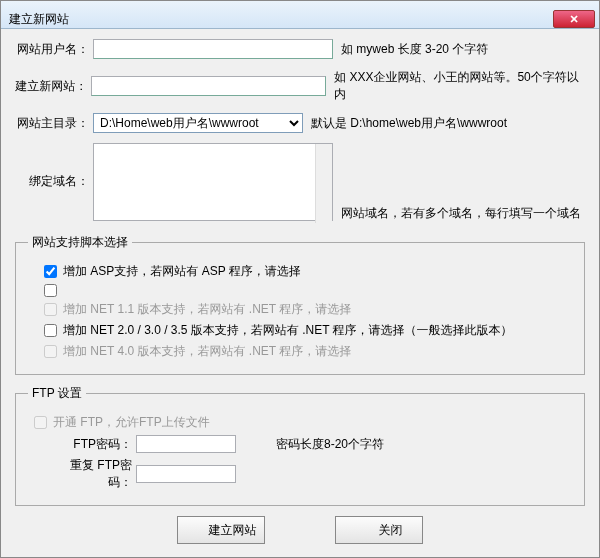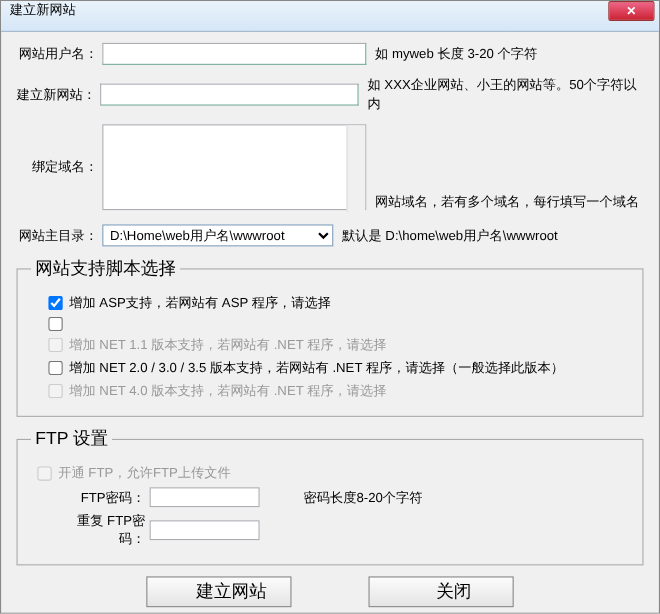--- a/index.html
+++ b/index.html
@@ -1,40 +1,40 @@
 <!DOCTYPE html>
 <html><head>
 <meta charset="utf-8">
 <style>
 * { box-sizing: border-box; margin: 0; padding: 0; }
 body { font-family: "Microsoft YaHei", SimSun, sans-serif; font-size: 12px; background: #fff; }
 .window { width: 600px; height: 558px; border: 1px solid #888; background: #f0f0f0; }
-.titlebar { height: 28px; background: linear-gradient(#eaf3fb, #d5e6f7); border-bottom: 1px solid #9db6cc; display: flex; align-items: flex-start; justify-content: space-between; padding: 0 4px 0 8px; }
+.titlebar { height: 28px; background: linear-gradient(#eaf3fb, #d5e6f7); border-bottom: 1px solid #9db6cc; display: flex; align-items: flex-end; justify-content: space-between; padding: 0 4px 0 8px; }
 .titlebar-title { font-size: 12px; color: #000; }
 .close-btn { width: 42px; height: 18px; background: linear-gradient(#e68, #c23); border: 1px solid #933; border-radius: 2px; color: #fff; display: flex; align-items: center; justify-content: center; font-size: 11px; font-weight: bold; cursor: pointer; }
 .content { padding: 10px 14px; }
 .row { display: flex; align-items: center; margin-bottom: 10px; }
 .row-top { align-items: flex-start; }
 .label { width: 78px; text-align: right; font-size: 12px; padding-right: 4px; }
 .input-text { width: 240px; height: 20px; border: 1px solid #7a9; border-top-color: #abadb3; border-left-color: #abadb3; background: #fff; padding: 0 3px; font-size: 12px; }
 .hint { margin-left: 8px; font-size: 12px; color: #000; }
 .textarea { width: 240px; height: 78px; border: 1px solid #abadb3; background: #fff; resize: none; font-size: 12px; }
 .textarea-wrap { position: relative; width: 240px; }
 .textarea-wrap::after { content: ''; position: absolute; right: 1px; top: 1px; bottom: 1px; width: 16px; background: #f0f0f0; border-left: 1px solid #ddd; }
 .select { width: 210px; height: 20px; border: 1px solid #7f9db9; background: #fff; font-size: 12px; padding: 0 2px; }
 fieldset { border: 1px solid #aaa; margin: 8px 0 10px 0; padding: 8px 12px 10px 12px; }
-legend { font-size: 16px; padding: 0 4px; }
+legend { font-size: 12px; padding: 0 4px; }
 .checkrow { display: flex; align-items: center; margin: 4px 16px; font-size: 12px; }
 .checkrow input { margin-right: 6px; }
 .disabled { color: #999; }
 .ftp-label { width: 88px; text-align: right; padding-right: 4px; font-size: 12px; }
 .ftp-input { width: 100px; height: 18px; border: 1px solid #abadb3; background: #fff; }
 .ftp-row { display: flex; align-items: center; margin: 4px 0 4px 20px; }
 .buttons { display: flex; justify-content: center; gap: 70px; margin-top: 8px; }
-.btn { width: 132px; height: 28px; border: 1px solid #888; background: linear-gradient(#fcfcfc,#e4e4e4); font-size: 16px; cursor: pointer; padding-left: 23px; }
+.btn { width: 88px; height: 28px; border: 1px solid #888; background: linear-gradient(#fcfcfc,#e4e4e4); font-size: 12px; cursor: pointer; padding-left: 23px; }
 </style>
 </head>
 <body>
 
 <div class="window">
   <div class="titlebar">
     <span class="titlebar-title">建立新网站</span>
     <div class="close-btn">✕</div>
   </div>
   <div class="content">
@@ -44,34 +44,34 @@
       <input class="input-text" type="text" value="" style="">
       <div class="hint">如 myweb 长度 3-20 个字符</div>
     </div>
 
     <div class="row">
       <div class="label">建立新网站：</div>
       <input class="input-text" type="text" value="" style="">
       <div class="hint">如 XXX企业网站、小王的网站等。50个字符以内</div>
     </div>
 
+    <div class="row">
+      <div class="label">网站主目录：</div>
+      <select class="select">
+        <option>D:\Home\web用户名\wwwroot</option>
+      </select>
+      <div class="hint">默认是 D:\home\web用户名\wwwroot</div>
+    </div>
+
     <div class="row row-top">
       <div class="label" style="padding-top:30px">绑定域名：</div>
       <div class="textarea-wrap">
         <textarea class="textarea" style=""></textarea>
       </div>
       <div class="hint" style="align-self:flex-end;margin-bottom:2px">网站域名，若有多个域名，每行填写一个域名</div>
-    </div>
-
-    <div class="row">
-      <div class="label">网站主目录：</div>
-      <select class="select">
-        <option>D:\Home\web用户名\wwwroot</option>
-      </select>
-      <div class="hint">默认是 D:\home\web用户名\wwwroot</div>
     </div>
 
     <fieldset>
       <legend>网站支持脚本选择</legend>
       <div id="script-items">
           <div class="checkrow">
             <input type="checkbox" checked="" style="">
             <span>增加 ASP支持，若网站有 ASP 程序，请选择</span>
           </div>
           <div class="checkrow">

